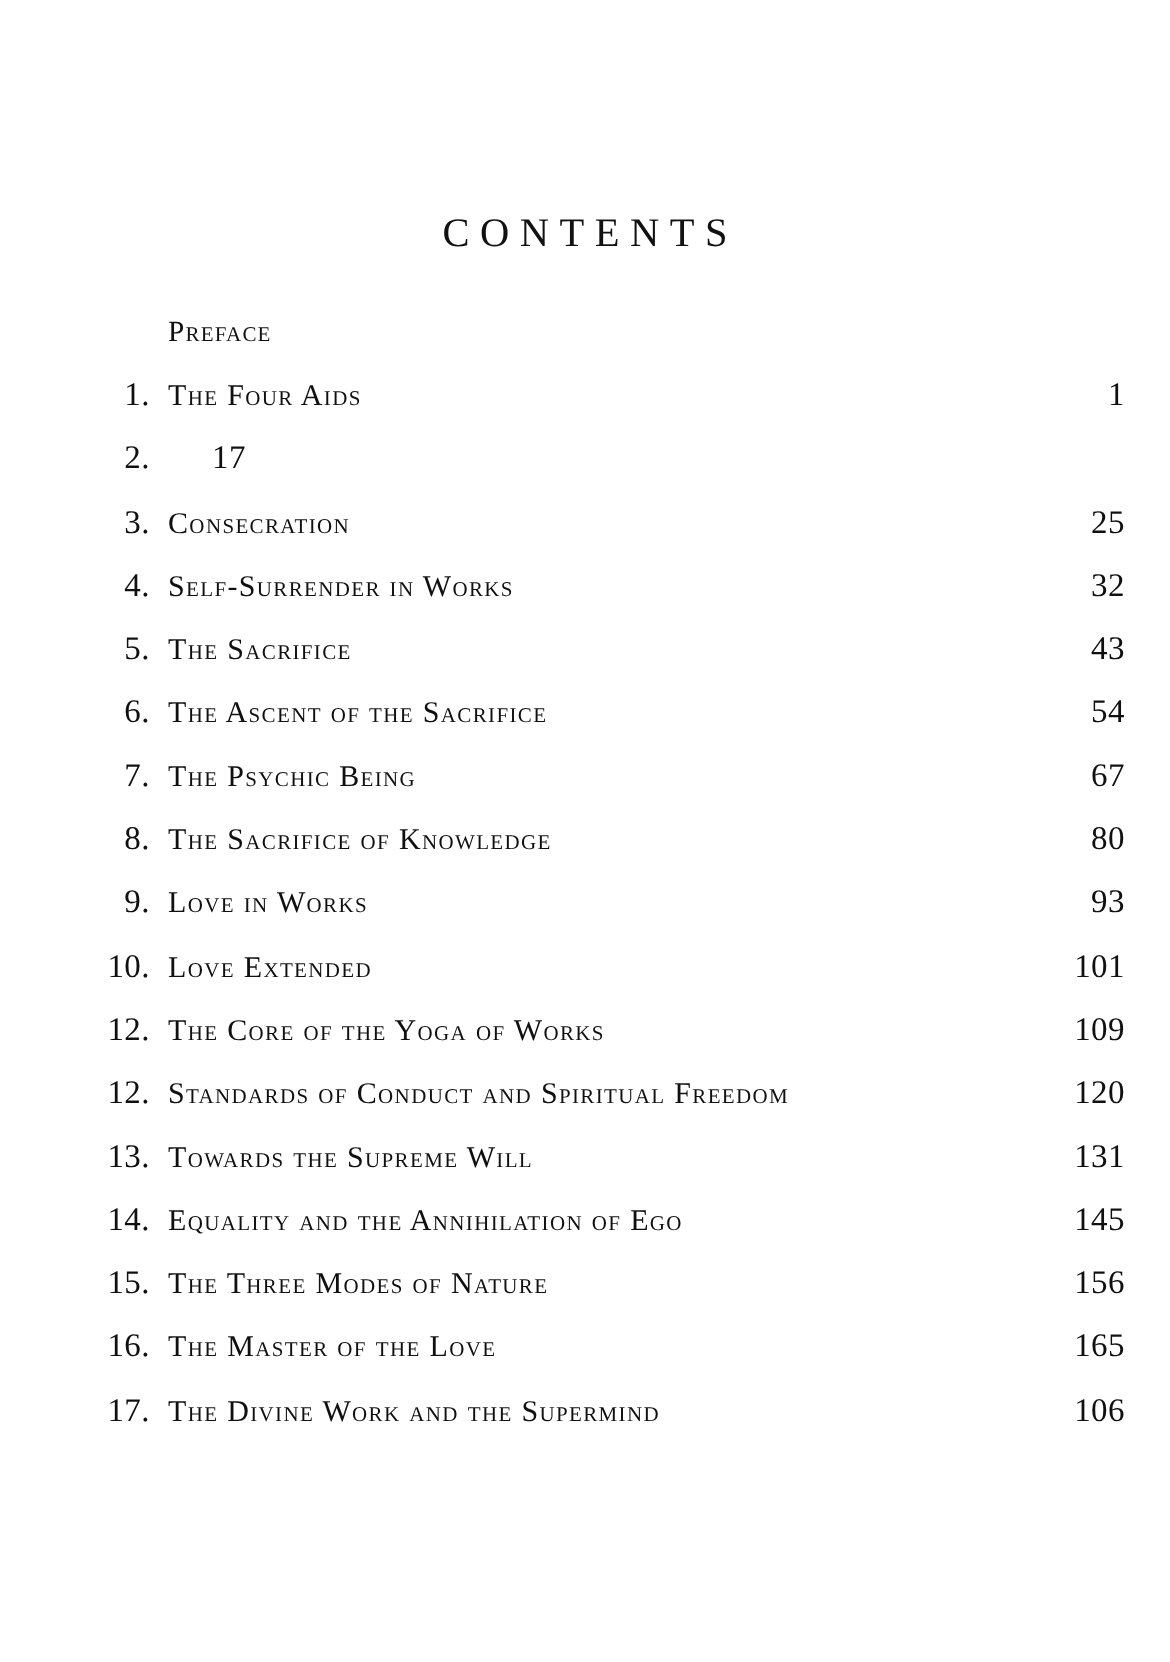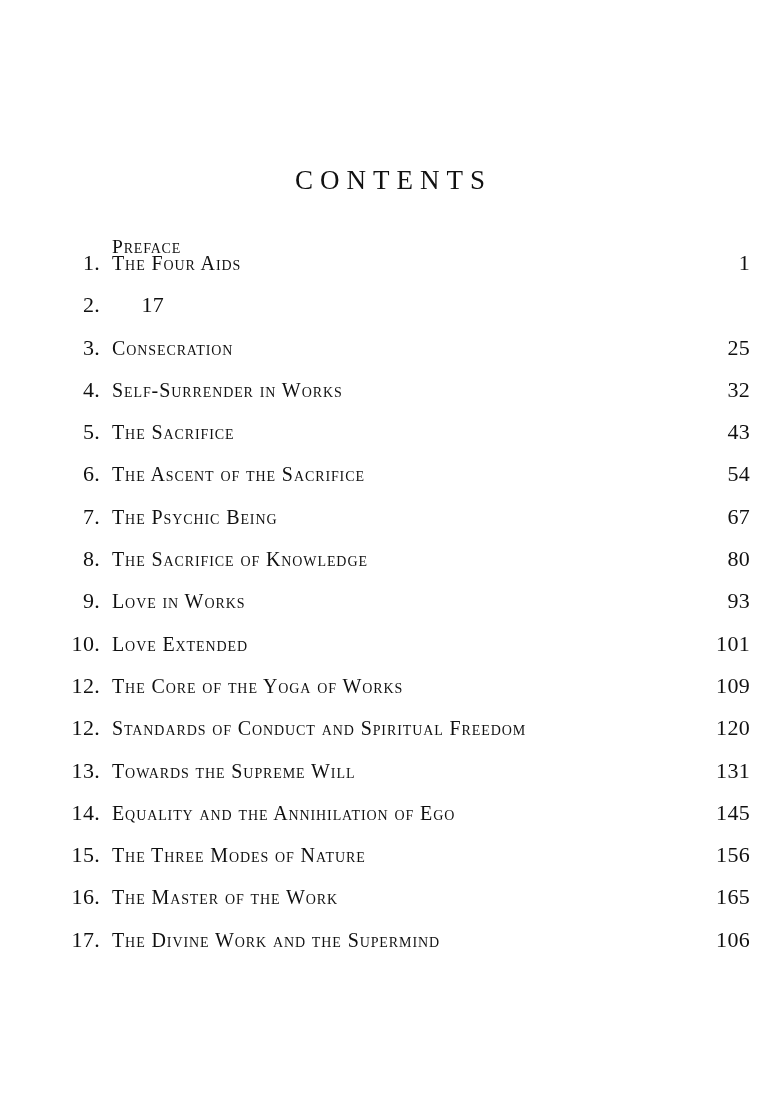--- a/index.html
+++ b/index.html
@@ -29,21 +29,20 @@
     top: 140px;
     left: 0;
     width: 780px;
     text-align: center;
     font-size: 27px;
     letter-spacing: 7px;
     text-indent: 7px;
     font-weight: 400;
     color: #111111;
     white-space: nowrap;
-    margin-top: 25px;
   }
 
   
   .toc {
     position: absolute;
     top: 212px;
     left: 44px;
     width: 706px;
   }
 
@@ -82,21 +81,20 @@
     letter-spacing: 0.3px;
   }
 
   
   .toc-row.preface {
     height: 40px;
   }
   .toc-row.preface .row-title {
     font-size: 19.5px;
     letter-spacing: 0.8px;
-    margin-top: 25px;
   }
 </style>
 </head>
 <body>
 
 <div class="page">
 
   <div class="page-title">CONTENTS</div>
 
   <div class="toc">
@@ -174,21 +172,21 @@
         <div class="row-title">Equality and the Annihilation of Ego</div>
         <div class="row-page">145</div>
       </div>
       <div class="toc-row">
         <div class="row-num">15.</div>
         <div class="row-title">The Three Modes of Nature</div>
         <div class="row-page">156</div>
       </div>
       <div class="toc-row">
         <div class="row-num">16.</div>
-        <div class="row-title">The Master of the Work</div>
+        <div class="row-title">The Master of the Love</div>
         <div class="row-page">165</div>
       </div>
       <div class="toc-row">
         <div class="row-num">17.</div>
         <div class="row-title">The Divine Work and the Supermind</div>
         <div class="row-page">106</div>
       </div>
     </div>
 
 </div>

